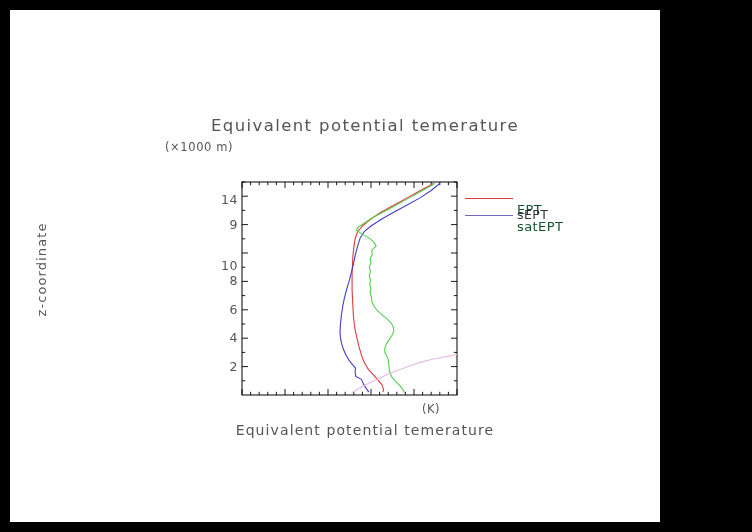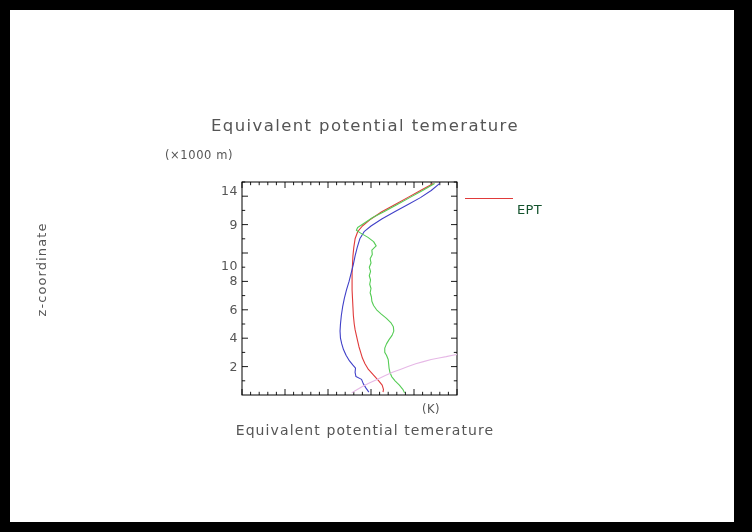--- a/index.html
+++ b/index.html
@@ -10,40 +10,40 @@
   body {
     width: 752px;
     height: 532px;
     font-family: "DejaVu Sans", sans-serif;
     overflow: hidden;
   }
   #figure-root {
     position: absolute;
     left: 10px;
     top: 10px;
-    width: 724px;
+    width: 650px;
     height: 512px;
     background: #ffffff;
   }
   .plot-title {
     position: absolute;
     left: 165px;
     top: 106px;
     width: 380px;
     text-align: center;
     font-size: 16.5px;
     letter-spacing: 1.4px;
     color: #555555;
     font-family: "DejaVu Sans", sans-serif;
     white-space: nowrap;
   }
   .plot-subtitle {
     position: absolute;
     left: 155px;
-    top: 138px;
+    top: 130px;
     font-size: 11.5px;
     letter-spacing: 0.6px;
     color: #555555;
     white-space: nowrap;
   }
   .xaxis-title {
     position: absolute;
     left: 150px;
     top: 412px;
     width: 410px;
@@ -243,24 +243,29 @@
         </g>
     </svg>
     <div id="xtick-group"></div>
     <div id="ytick-group">
         <div class="ytick-label" style="top: 184.6px;">2</div>
         <div class="ytick-label" style="top: 156.2px;">4</div>
         <div class="ytick-label" style="top: 127.8px;">6</div>
         <div class="ytick-label" style="top: 99.4px;">8</div>
         <div class="ytick-label" style="top: 84px;">10</div>
         <div class="ytick-label" style="top: 42.6px;">9</div>
-        <div class="ytick-label" style="top: 9px;">14</div>
+        <div class="ytick-label" style="top: 18px;">14</div>
       </div>
   </div>
 
   <div class="legend">
     <div class="legend-row">
       <div class="legend-swatch" style="background:#e03a3a"></div>
       <div class="legend-label">EPT</div>
     </div>
+    <div class="legend-row">
+      <div class="legend-swatch" style="background:#6a6ac0"></div>
+      <div class="legend-label overlap">satEPT</div>
+      <div class="legend-label overlap-b">sEPT</div>
+    </div>
   </div>
 
 </div>
 
 </body></html>

